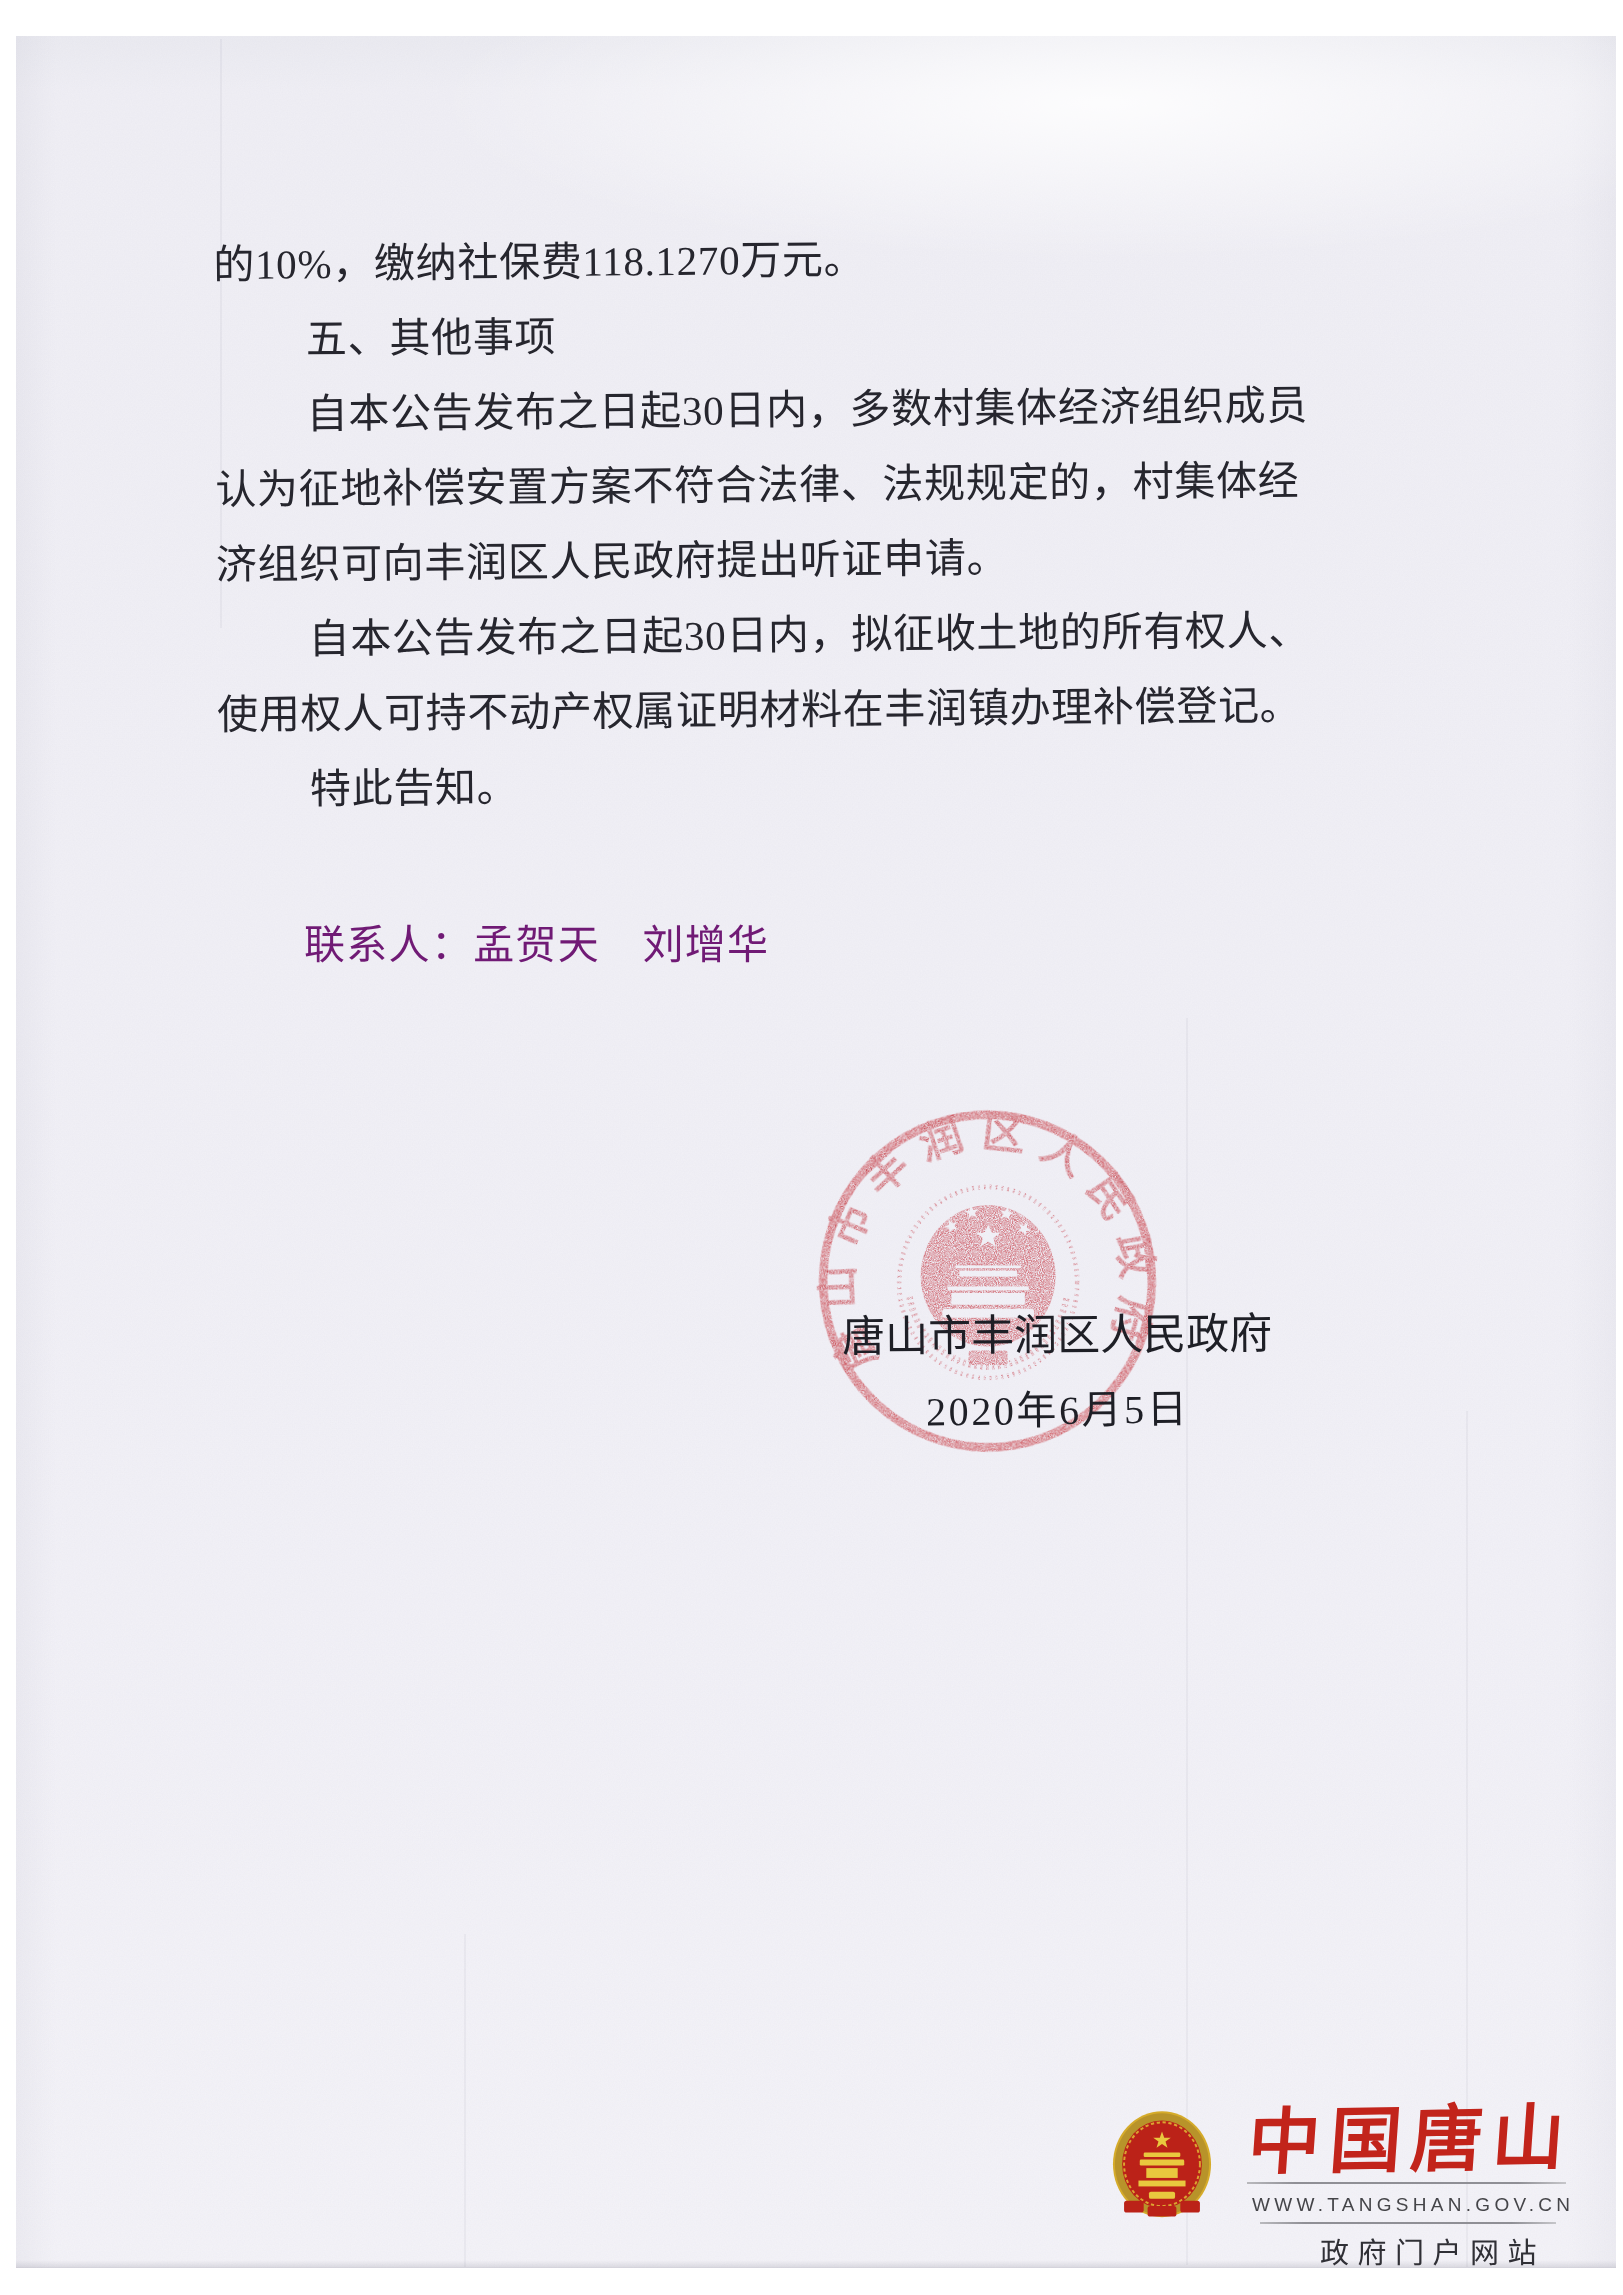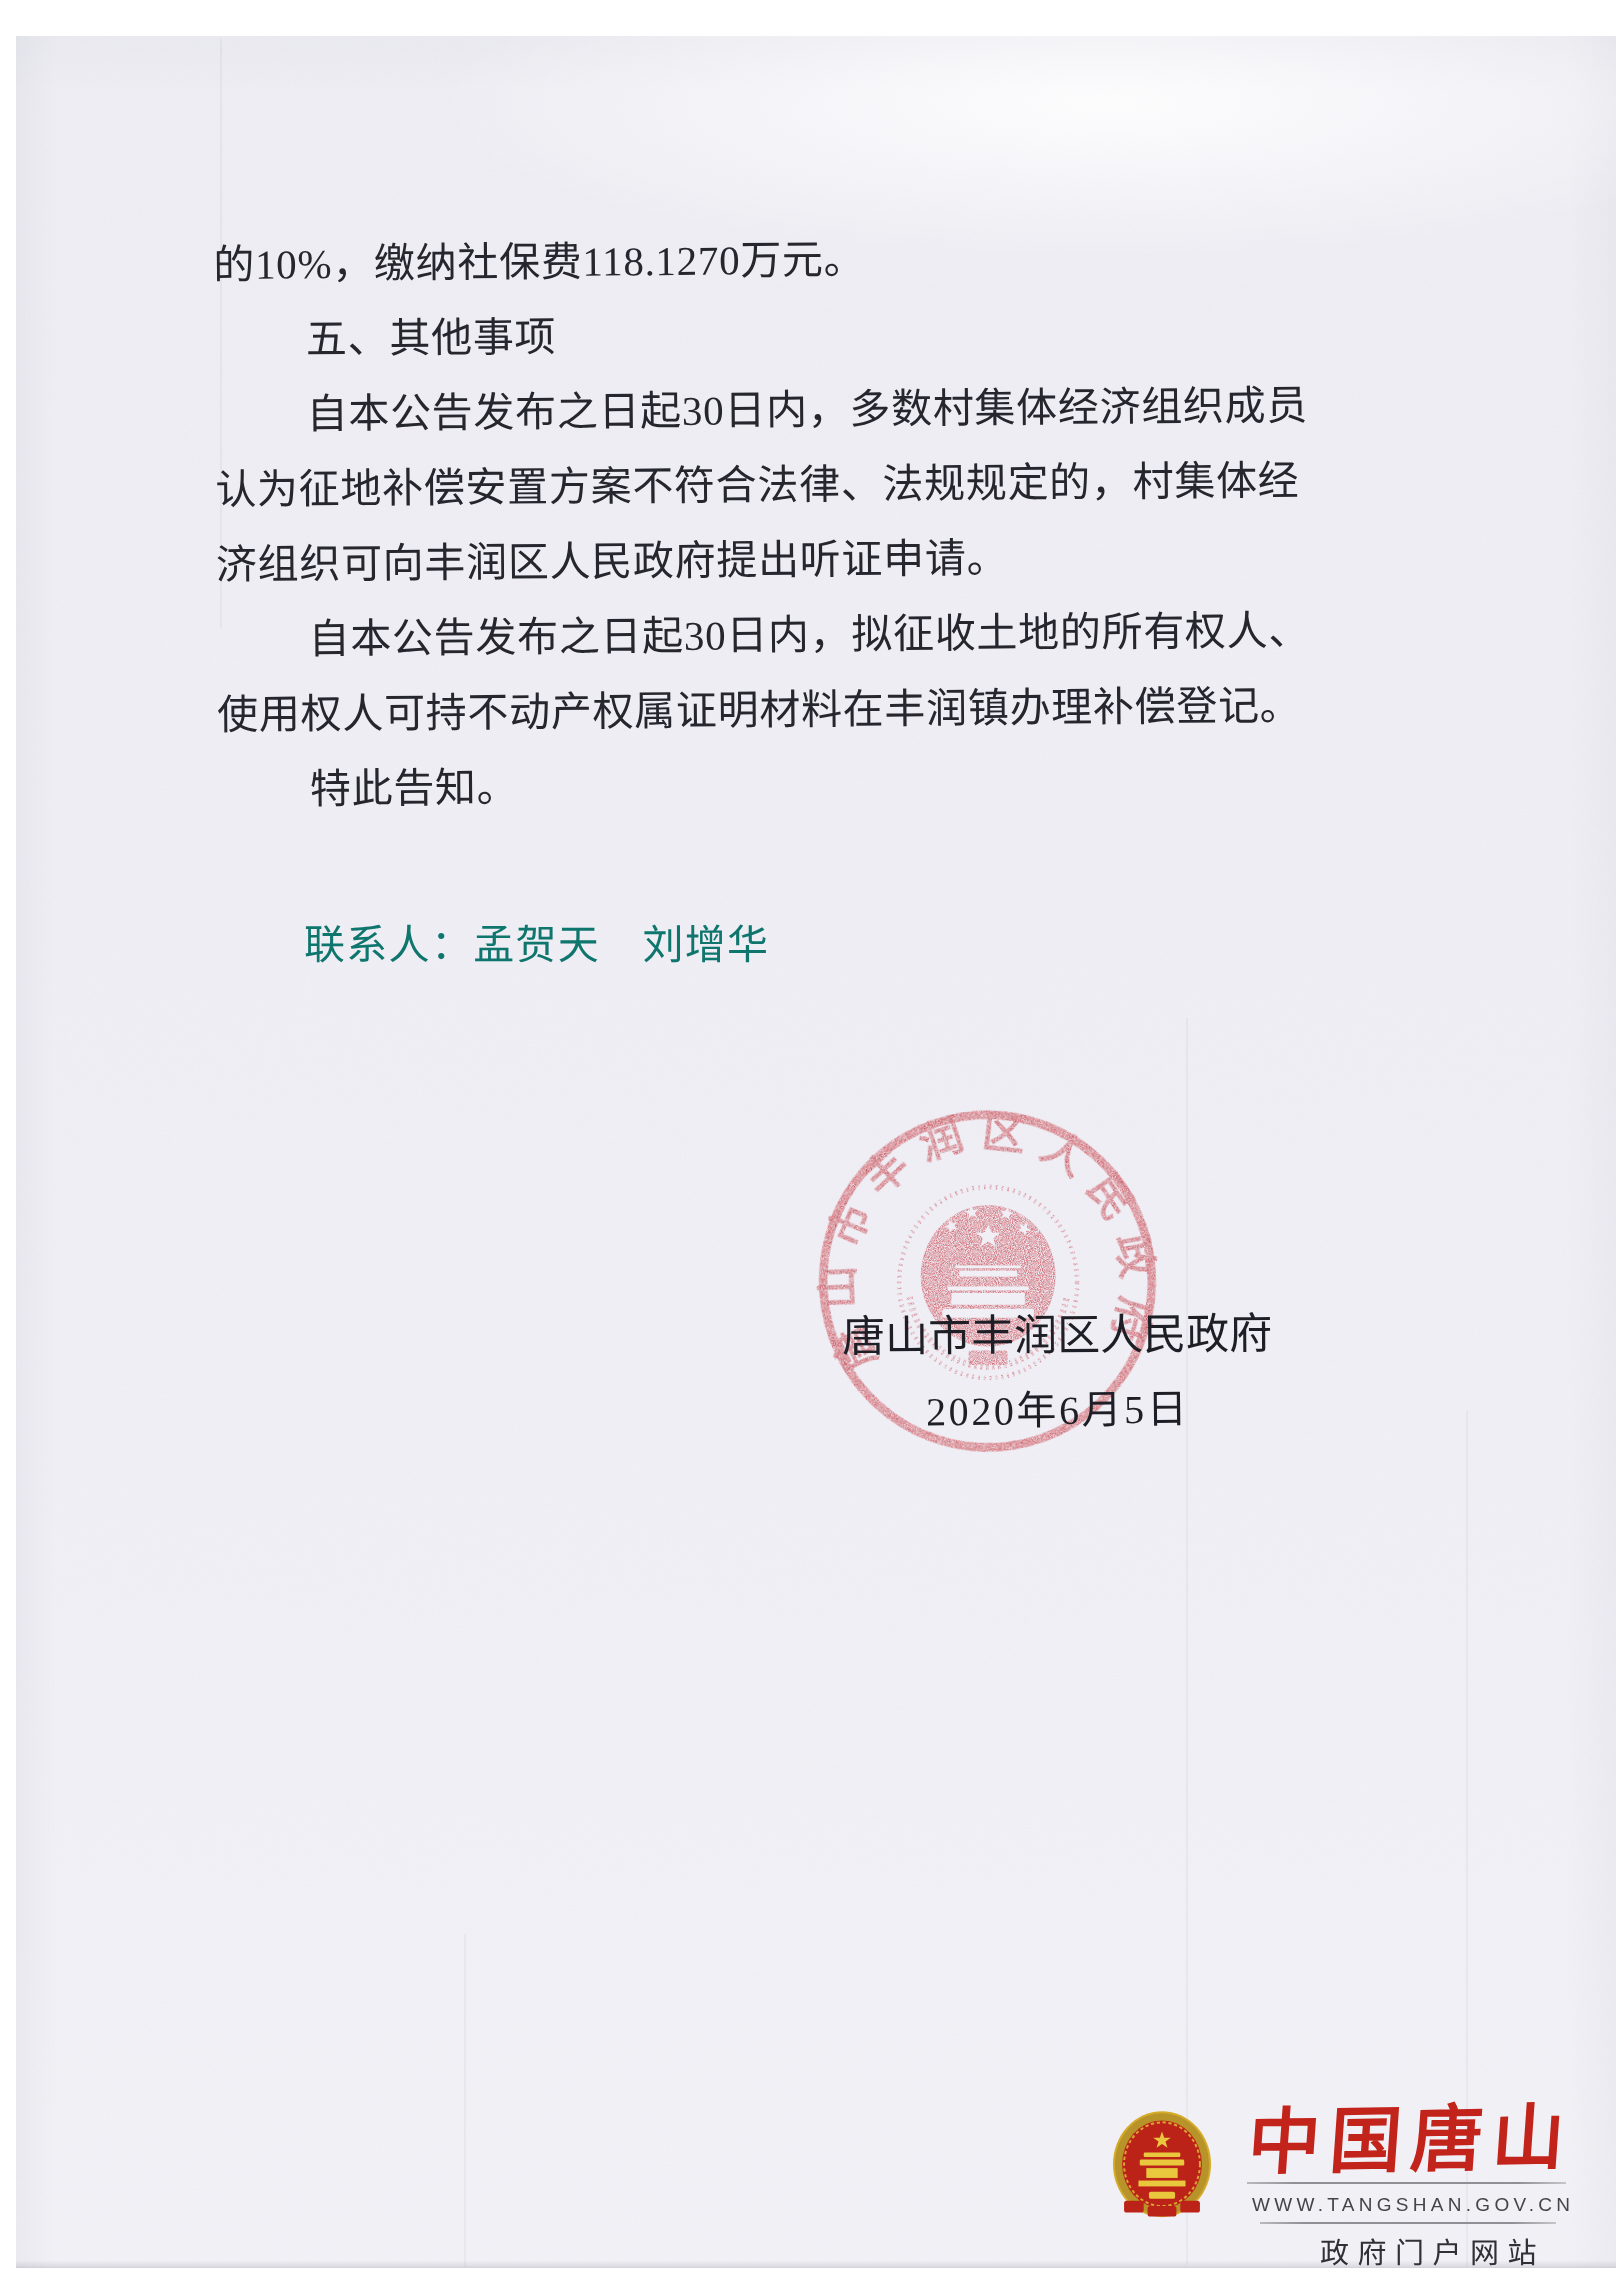--- a/index.html
+++ b/index.html
@@ -21,21 +21,21 @@
   .fold.f4{left:448px;top:1898px;height:333px;}
 
   
   .bodytext{position:absolute;left:213px;top:228px;width:1087px;
             transform:rotate(-0.5deg);transform-origin:0 0;
             font-size:41px;line-height:75px;color:#26262e;letter-spacing:0.7px;}
   .bodytext .ln{white-space:nowrap;}
   .bodytext .ln.indent{padding-left:92px;}
 
   .abs{position:absolute;white-space:nowrap;}
-  .contact-persons{left:304px;top:911px;font-size:41px;color:#0f766e;letter-spacing:1.3px;text-align:right;}
+  .contact-persons{left:304px;top:911px;font-size:41px;color:#701a75;letter-spacing:1.3px;text-align:right;}
   .contact-phone{left:900px;top:910px;font-size:41px;color:#26262e;letter-spacing:0.7px;}
 
   
   .seal{position:absolute;left:814px;top:1107px;width:347px;height:349px;z-index:2;}
   .sig-issuer{left:842px;top:1300px;font-size:43px;color:#1e1f26;z-index:3;letter-spacing:0px;transform:rotate(-0.4deg);}
   .sig-date{left:926px;top:1378px;font-size:40px;color:#1e1f26;z-index:3;letter-spacing:2.6px;transform:rotate(-0.6deg);}
 
   
   .footer-emblem{position:absolute;left:1111px;top:2109px;width:102px;height:113px;}
   .brand{left:1249px;top:2081px;font-size:72px;font-weight:bold;color:#c2241b;

